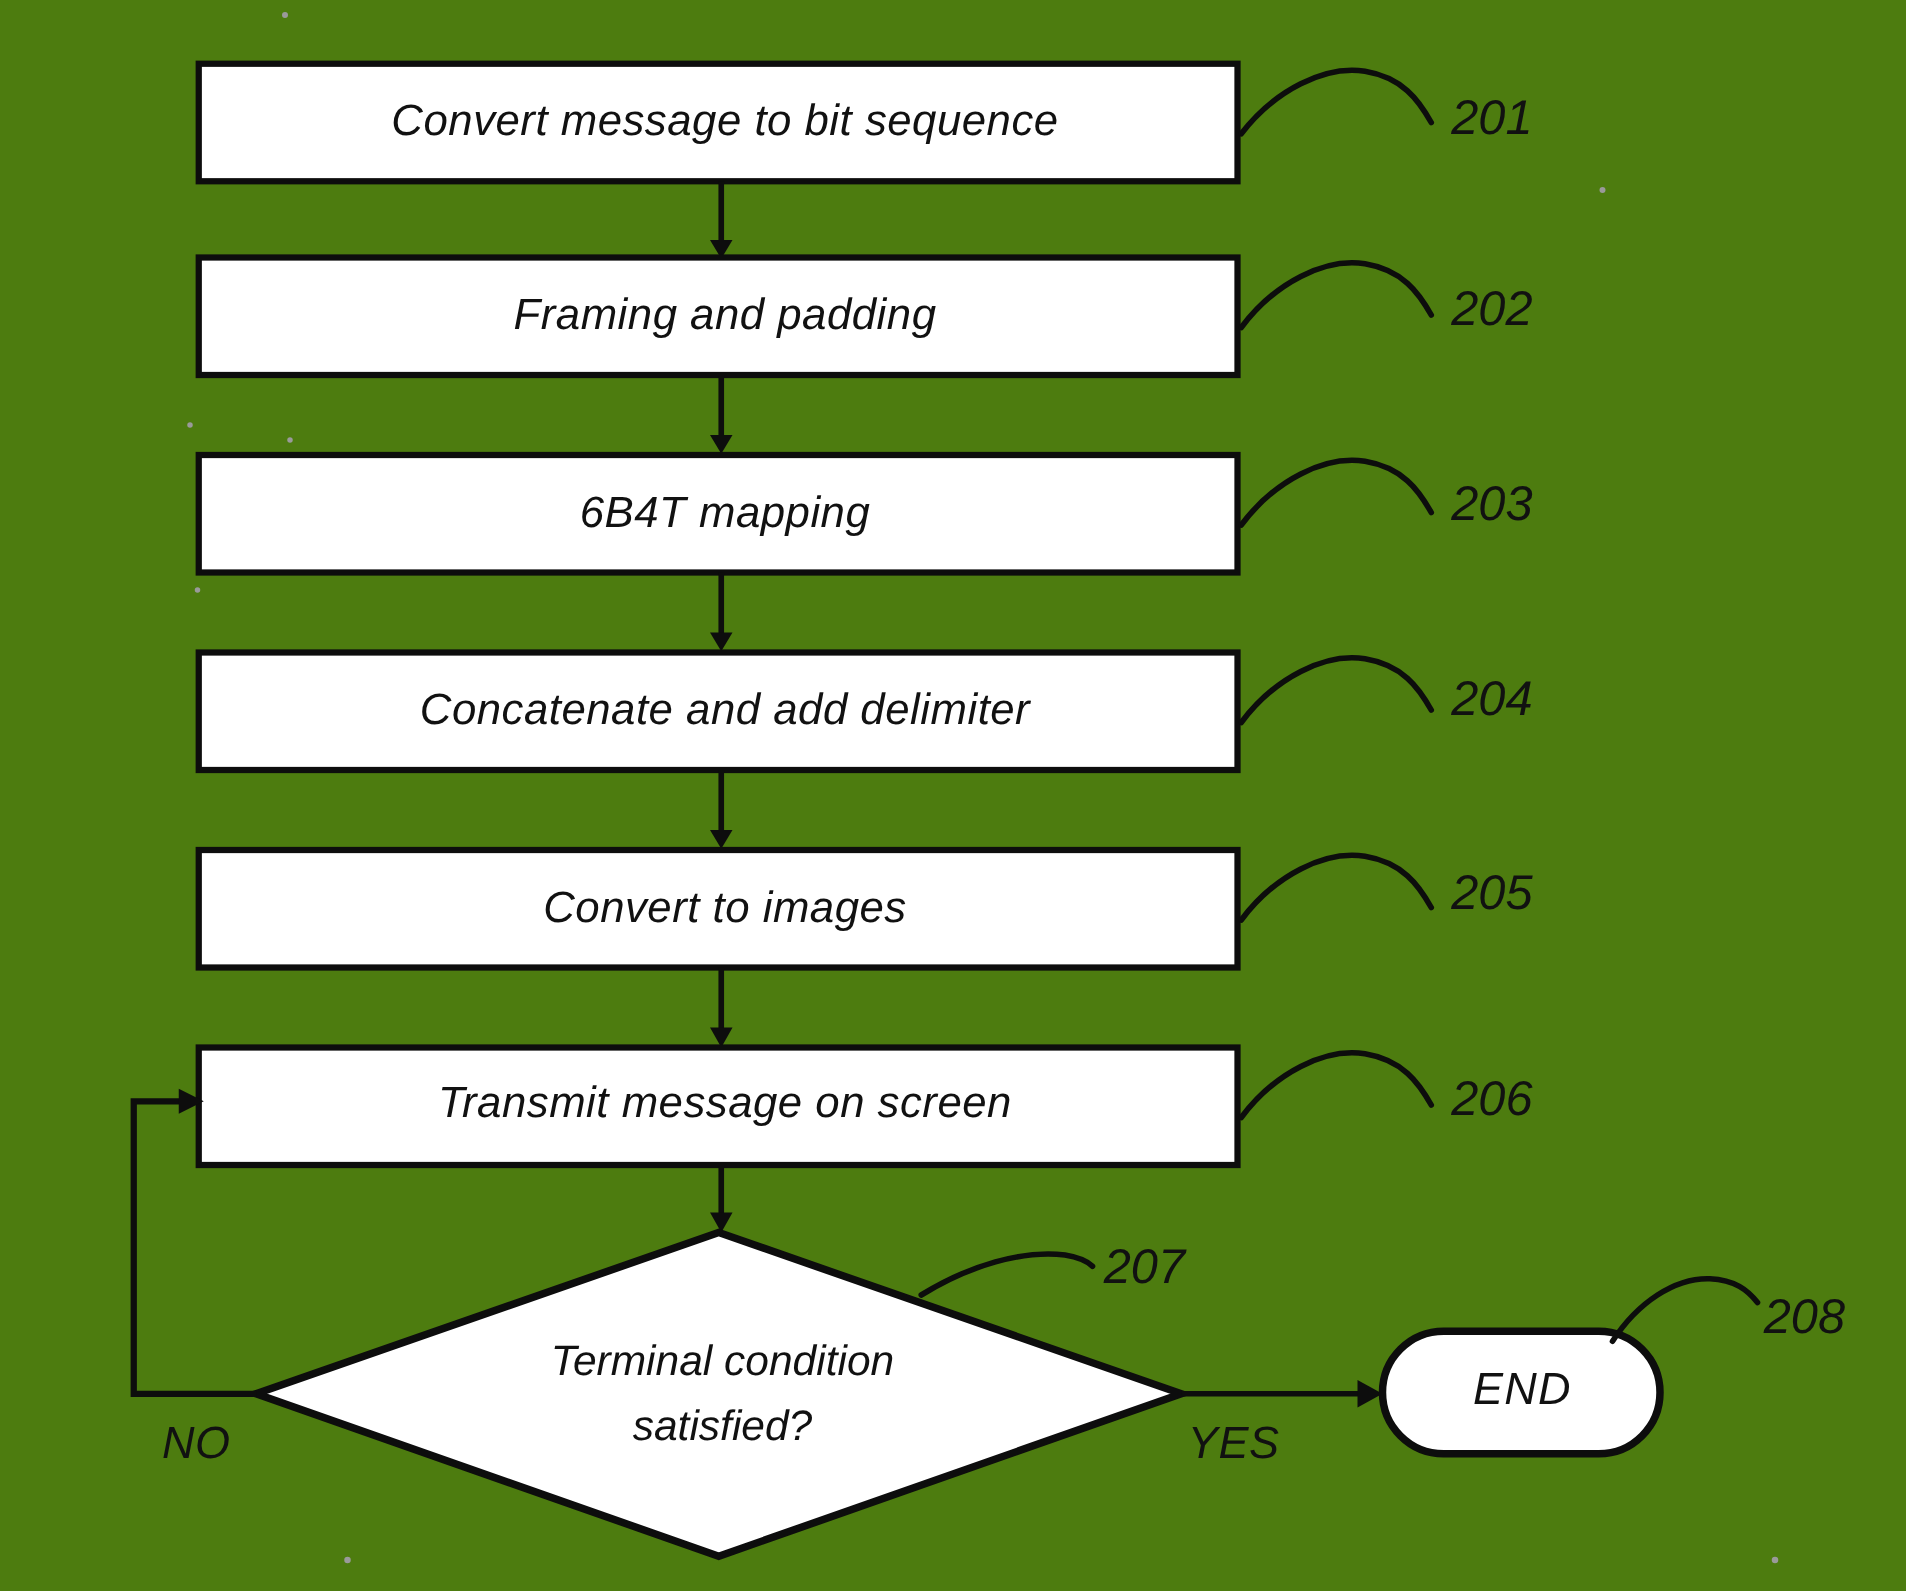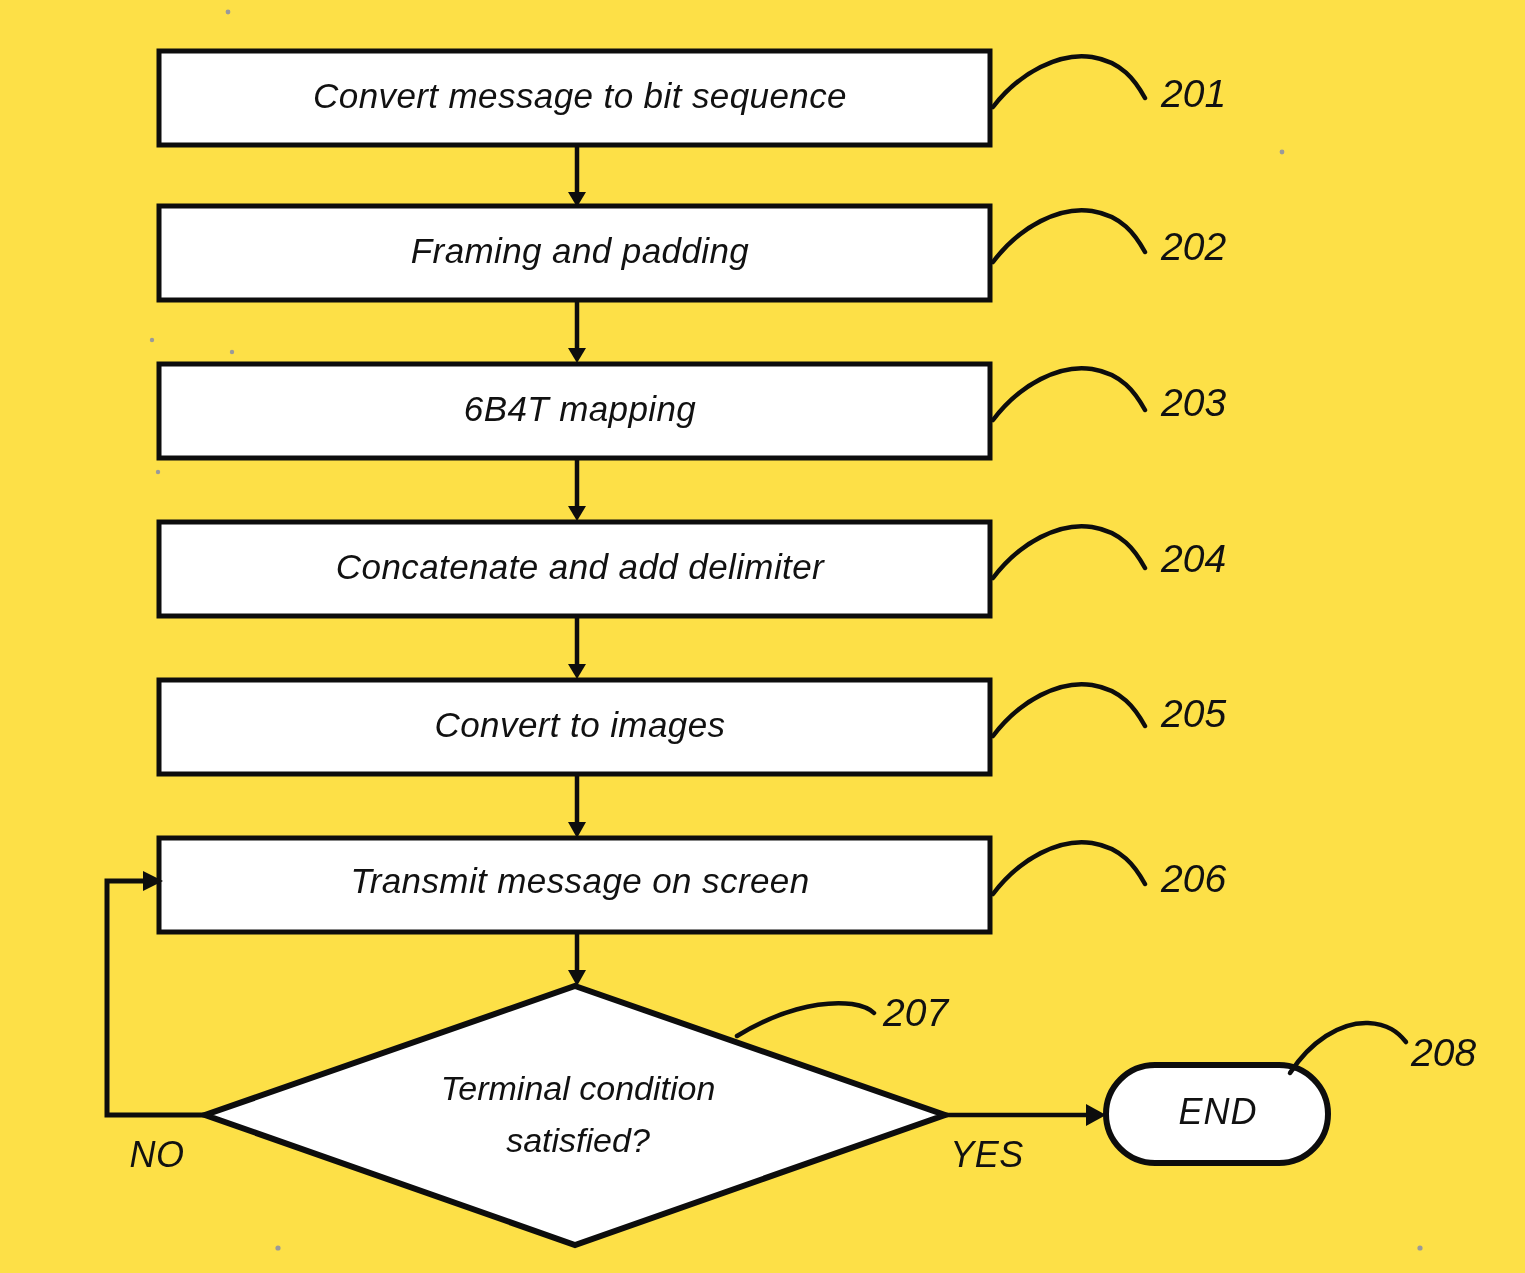--- a/index.html
+++ b/index.html
@@ -7,21 +7,21 @@
     padding: 0;
     background: #ffffff;
   }
   body {
     font-family: "Liberation Sans", sans-serif;
   }
   #canvas {
     position: relative;
     width: 1525px;
     height: 1273px;
-    background: #fde047;
+    background: #4d7c0f;
     overflow: hidden;
   }
   #figure-svg {
     position: absolute;
     left: 0;
     top: 0;
     width: 1525px;
     height: 1273px;
   }
   .proc-box {

